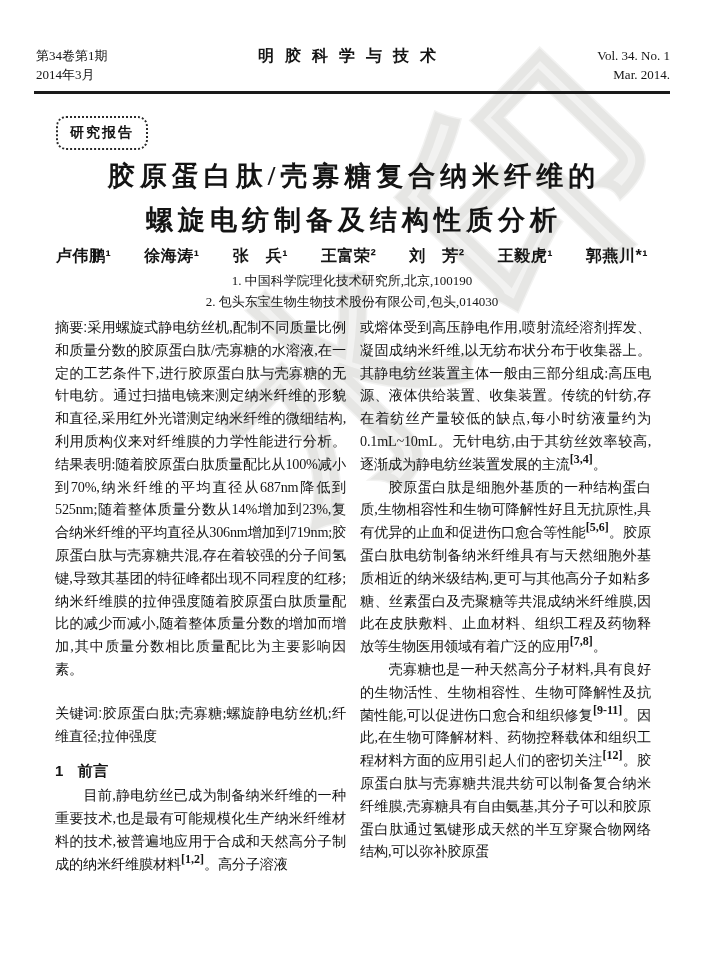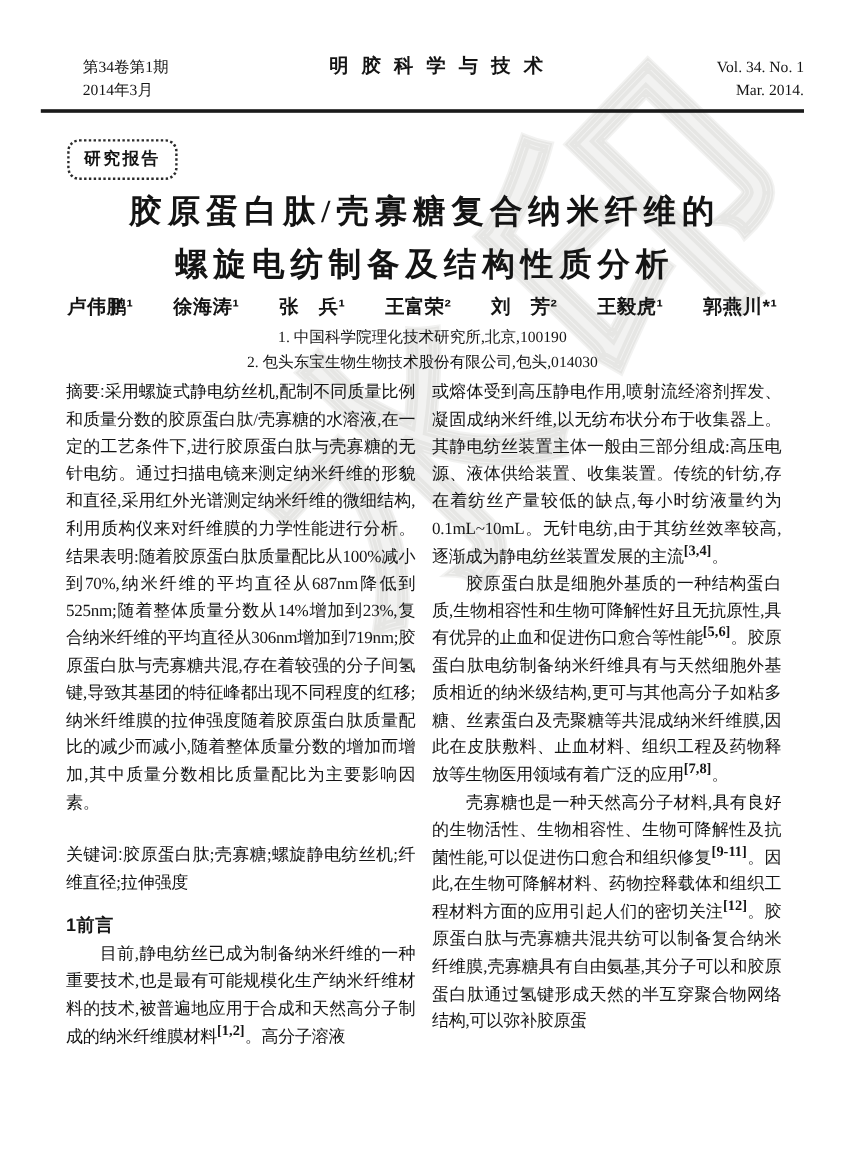--- a/index.html
+++ b/index.html
@@ -15,21 +15,21 @@
     color:rgba(128,128,118,0.10);
     -webkit-text-stroke:3px rgba(128,128,118,0.10);
     transform:rotate(-46deg);
     pointer-events:none;user-select:none;
     font-family:"Liberation Sans","DejaVu Sans",sans-serif;
   }
   .content{position:relative;z-index:1;}
   
   .journal-header{
     position:absolute;top:46px;left:36px;right:34px;
-    display:flex;justify-content:flex-start;align-items:flex-start;margin-left:33px;
+    display:flex;justify-content:flex-start;align-items:flex-start;
   }
   .jh-left{font-size:13px;line-height:19px;text-align:left;white-space:nowrap;}
   .jh-center{text-align:center;flex:1;}
   .jh-title-cn{font-size:16px;font-weight:700;letter-spacing:11px;line-height:19px;}
   .jh-title-en{font-size:12.5px;line-height:18px;}
   .jh-right{font-size:13px;line-height:19px;text-align:right;white-space:nowrap;}
   .header-rule{position:absolute;top:91px;left:34px;right:34px;height:2.5px;background:#1a1a1a;}
   
   .badge{
     position:absolute;left:56px;top:116px;
@@ -62,21 +62,21 @@
     letter-spacing:-0.2px;
   }
   .para.indent{text-indent:2em;}
   .lead{font-family:"Liberation Sans","DejaVu Sans",sans-serif;font-weight:400;}
   sup.ref{font-size:12px;line-height:0;vertical-align:super;letter-spacing:0;font-weight:bold;}
   .kw{margin-top:21px;}
   .sec{
     margin:15px 0 3px 0;font-size:15px;font-weight:700;
     font-family:"Liberation Sans","DejaVu Sans",sans-serif;letter-spacing:0.5px;
   }
-  .sec .sec-t{}
+  .sec .sec-t{margin-left:14px;}
 </style>
 </head>
 <body>
 
 <div class="page">
 
   <div class="watermark">水印</div>
 
   <div class="content">
 

